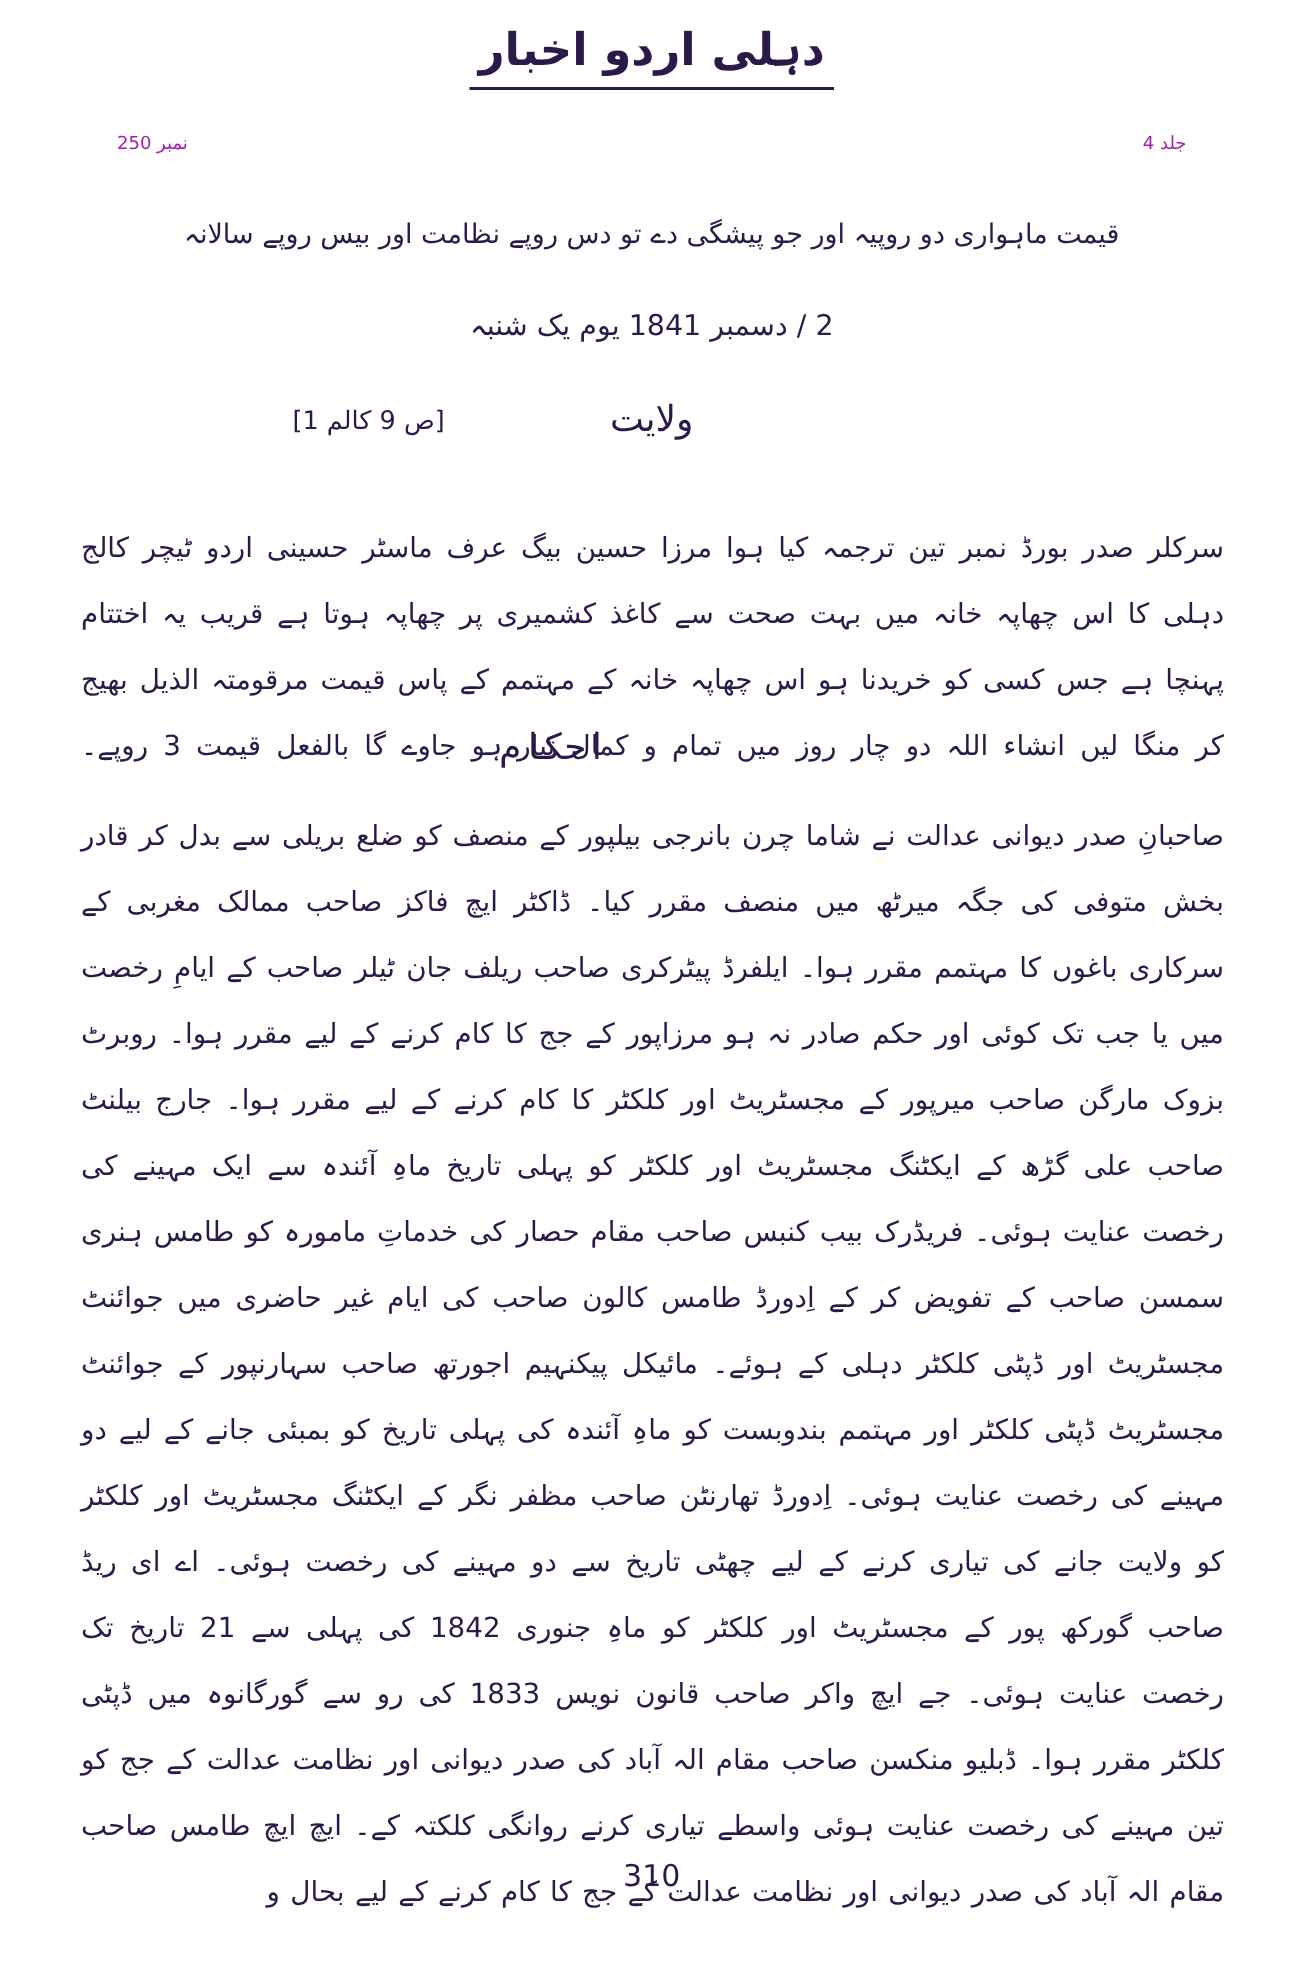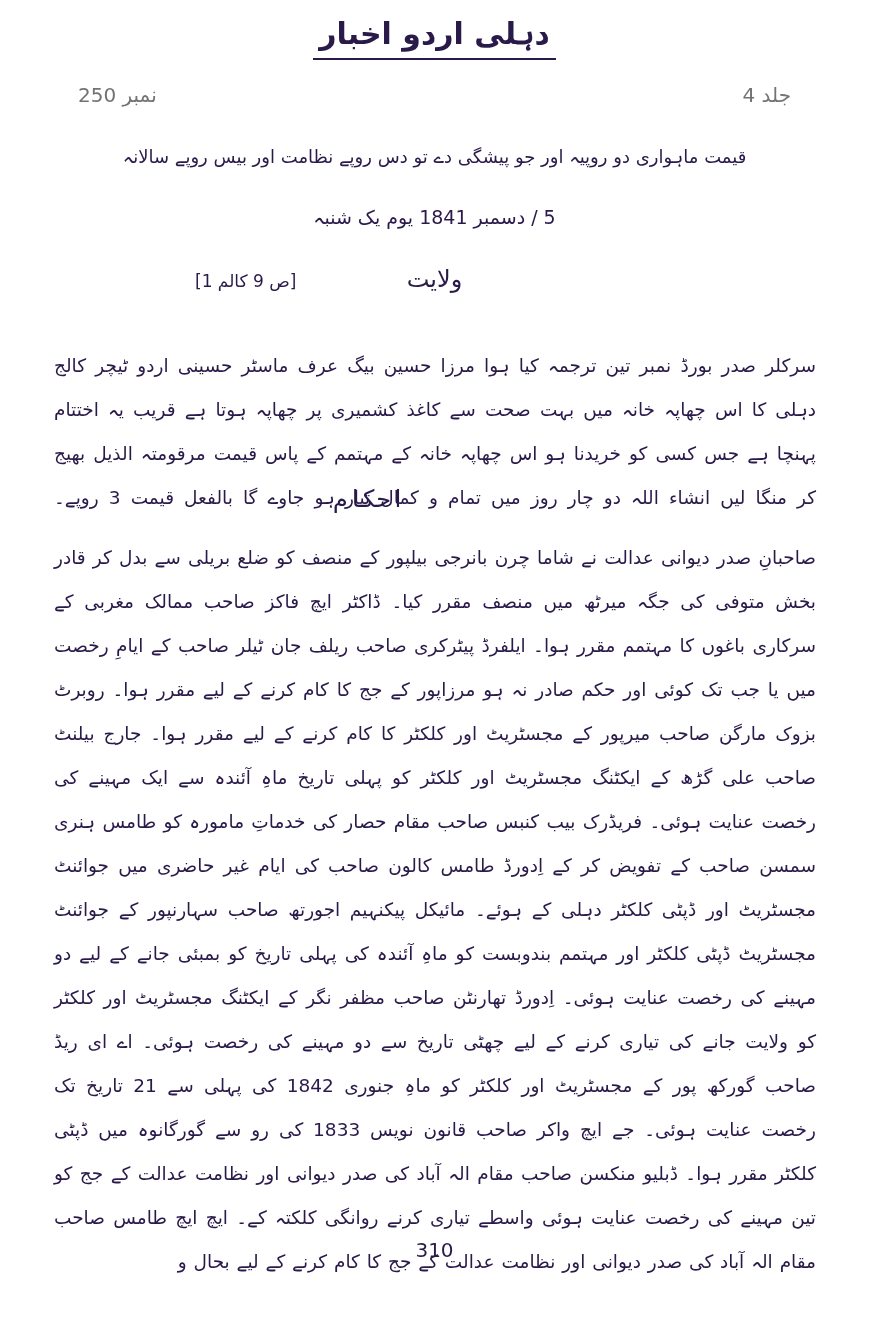--- a/index.html
+++ b/index.html
@@ -53,23 +53,23 @@
     top: 82px;
     left: 78px;
     width: 713px;
     display: flex;
     flex-direction: row-reverse;
     justify-content: space-between;
     align-items: baseline;
     direction: rtl;
   }
   .issue-number, .issue-volume {
-    font-size: 20px;
+    font-size: 12px;
     line-height: 26px;
-    color: #737373;
+    color: #a21caf;
     direction: rtl;
     unicode-bidi: isolate;
   }
   .issue-number { margin-right: 0; }
   .issue-volume { margin-left: 0; }
 
   
   .price-line {
     position: absolute;
     top: 142px;
@@ -179,21 +179,21 @@
     <span class="masthead-title">دہلی اردو اخبار</span>
   </div>
 
   <div class="issue-row">
     <span class="issue-number">نمبر 250</span>
     <span class="issue-volume">جلد 4</span>
   </div>
 
   <div class="price-line">قیمت ماہواری دو روپیہ اور جو پیشگی دے تو دس روپے نظامت اور بیس روپے سالانہ</div>
 
-  <div class="date-line">5 / دسمبر 1841 یوم یک شنبہ</div>
+  <div class="date-line">2 / دسمبر 1841 یوم یک شنبہ</div>
 
   <div class="heading-ishtihar">ولایت</div>
 
   <div class="colref">[ص 9 کالم 1]</div>
 
   <div class="article-body article-ad">
     <p>سرکلر صدر بورڈ نمبر تین ترجمہ کیا ہوا مرزا حسین بیگ عرف ماسٹر حسینی اردو ٹیچر کالج دہلی کا اس چھاپہ خانہ میں بہت صحت سے کاغذ کشمیری پر چھاپہ ہوتا ہے قریب یہ اختتام پہنچا ہے جس کسی کو خریدنا ہو اس چھاپہ خانہ کے مہتمم کے پاس قیمت مرقومتہ الذیل بھیج کر منگا لیں انشاء اللہ دو چار روز میں تمام و کمال تیار ہو جاوے گا بالفعل قیمت 3 روپے۔</p>
   </div>
 
   <div class="heading-ahkam">احکام</div>

